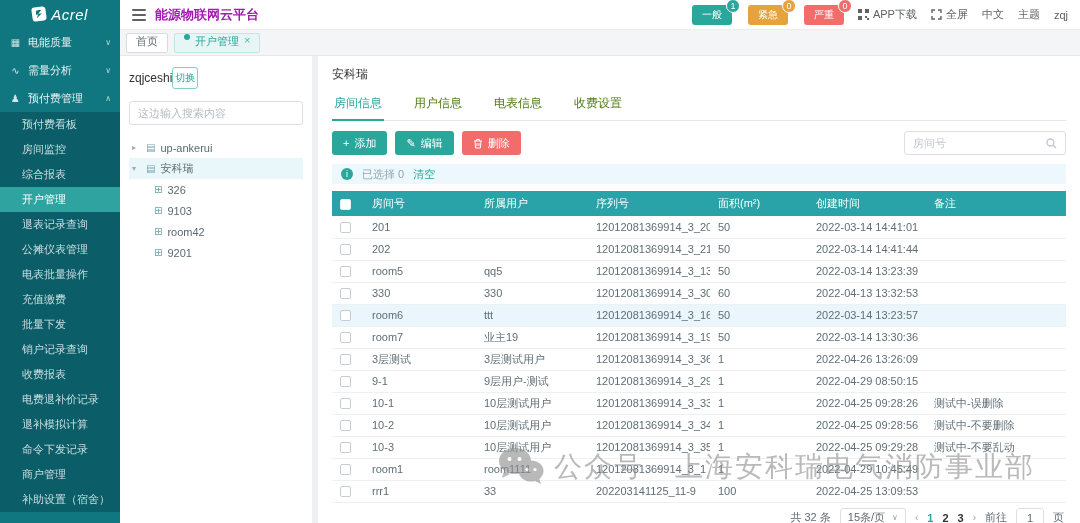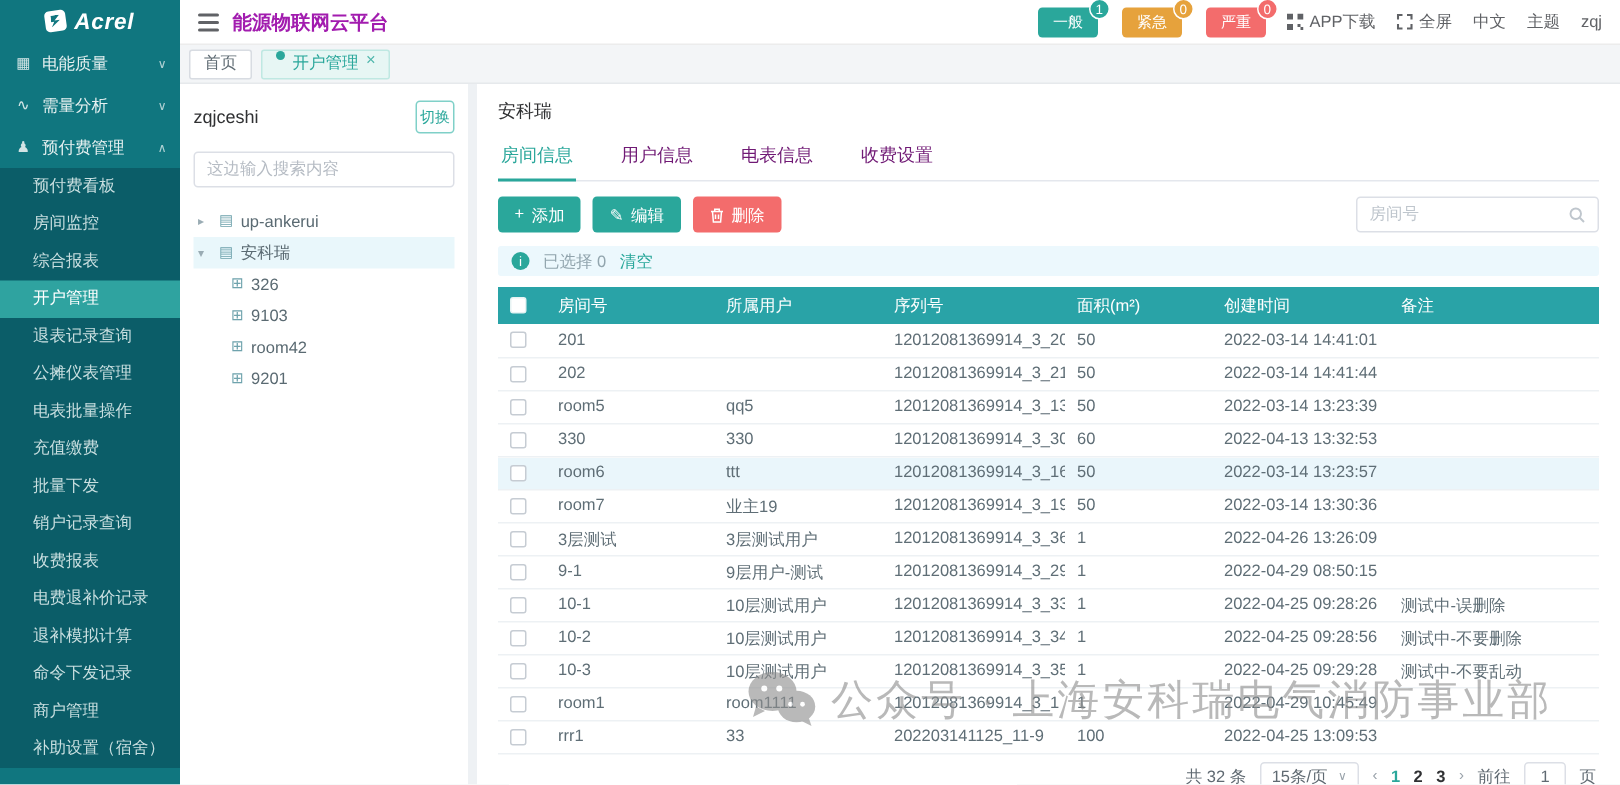--- a/index.html
+++ b/index.html
@@ -2,21 +2,21 @@
 <html><head>
 <meta charset="utf-8">
 <style>
   *{margin:0;padding:0;box-sizing:border-box}
   html,body{width:1080px;height:523px;overflow:hidden}
   body{font-family:"Liberation Sans","DejaVu Sans",sans-serif;font-size:12px;background:#eef1f4;position:relative;color:#333}
   .app{display:flex;width:1080px;height:523px}
 
   
   .sidebar{width:120px;background:#10767f;color:#d9eaea;flex-shrink:0;font-size:11px;overflow:hidden}
-  .logo{height:28px;display:flex;align-items:center;justify-content:center;gap:5px;color:#fff;font-weight:bold;font-style:italic;font-size:15px;letter-spacing:.5px}
+  .logo{height:28px;display:flex;align-items:center;justify-content:center;gap:5px;color:#fff;font-weight:normal;font-style:italic;font-size:15px;letter-spacing:.5px}
   .logo .logo-mark{width:14px;height:14px;background:#fff;border-radius:3px;position:relative;transform:rotate(-8deg)}
   .logo .logo-mark:after{content:"";position:absolute;left:4px;top:3px;width:6px;height:8px;background:#10767f;clip-path:polygon(0 0,100% 0,40% 45%,100% 45%,0 100%,35% 55%,0 55%)}
   .side-group-header{height:28px;display:flex;align-items:center;padding:0 9px;gap:6px;cursor:pointer;color:#e7f1f1}
   .gicon{width:13px;text-align:center;font-size:10px;opacity:.9;font-style:normal}
   .chev{margin-left:auto;font-size:8px;opacity:.75}
   .submenu{background:#0b5d68}
   .subitem{height:25px;line-height:25px;padding-left:22px;font-size:11px;color:#c9dfe0;cursor:pointer;white-space:nowrap}
   .subitem.active{background:#2fa3a0;color:#fff}
 
   
@@ -34,37 +34,37 @@
   .tagbar{height:26px;background:#f3f5f7;border-bottom:1px solid #e6e9ec;display:flex;align-items:center;padding:0 6px;gap:6px;flex-shrink:0}
   .tag{display:inline-flex;align-items:flex-start;gap:5px;height:20px;padding:0 9px;background:#fff;border:1px solid #d8dce2;font-size:11px;color:#5f6b73;border-radius:2px;cursor:pointer}
   .tag.active{background:#e7f6f4;border-color:#bfe8e2;color:#2aa79b}
   .tag .dot{width:6px;height:6px;border-radius:50%;background:#2aa79b}
   .tag .close{font-size:11px;opacity:.8;cursor:pointer}
 
   .content{flex:1;display:flex;min-height:0}
 
   
   .tree-panel{width:198px;background:#fff;border-right:6px solid #eef1f4;padding:8px 9px;flex-shrink:0;overflow:hidden}
-  .account-row{display:flex;justify-content:space-between;align-items:center;margin:3px 0 12px}
+  .account-row{display:flex;align-items:center;margin:3px 0 12px}
   .account-name{font-size:12px;color:#303133}
   .switch-btn{border:1px solid #7fd0c8;color:#2aa79b;background:#fdfefe;font-size:10px;padding:3px 2px;border-radius:3px;cursor:pointer}
   .tree-search{width:100%;height:24px;border:1px solid #dcdfe6;border-radius:3px;padding:0 8px;font-size:11px;color:#606266;outline:none}
   .tree-search::placeholder{color:#b6bcc4}
   .tree{margin-top:12px}
   .tnode{height:21px;display:flex;align-items:center;gap:5px;font-size:11px;color:#5a6a72;padding-left:3px;cursor:pointer;white-space:nowrap}
   .tnode.selected{background:#e9f7fb}
   .tnode .arr{width:9px;font-size:8px;color:#9aacb4;font-style:normal}
   .tnode .nicon{color:#6fa3ad;font-size:10px;font-style:normal}
   .tnode.leaf{padding-left:25px}
 
   
   .main-panel{flex:1;background:#fff;padding:8px 14px 4px 14px;min-width:0;position:relative;overflow:hidden}
   .panel-title{font-size:12px;color:#303133;margin:2px 0 7px}
   .tabs{display:flex;gap:28px;border-bottom:1px solid #e4e7ed}
-  .tab{padding:5px 2px 7px;font-size:12px;color:#701a75;cursor:pointer}
+  .tab{padding:5px 2px 7px;font-size:12px;color:#4d7c0f;cursor:pointer}
   .tab.active{color:#2aa79b;border-bottom:2px solid #2aa79b;margin-bottom:-1px}
   .toolbar{display:flex;gap:8px;margin:10px 0 9px;align-items:center}
   .btn{height:24px;padding:0 11px;border-radius:3px;color:#fff;font-size:11px;display:inline-flex;align-items:center;gap:5px;border:none;cursor:pointer}
   .btn.teal{background:#2aa79b}
   .btn.red{background:#f36c6c}
   .btn svg{display:block}
   .table-search{margin-left:auto;width:162px;height:24px;border:1px solid #dcdfe6;border-radius:3px;display:flex;align-items:center;padding:0 8px;gap:6px;background:#fff}
   .table-search input{border:none;outline:none;flex:1;font-size:11px;color:#606266;min-width:0}
   .table-search input::placeholder{color:#bfc6cd}
   .info-bar{background:#ecf8fd;height:20px;display:flex;align-items:center;gap:9px;padding:0 9px;font-size:11px;color:#92a5ae;margin-bottom:7px;border-radius:2px}

